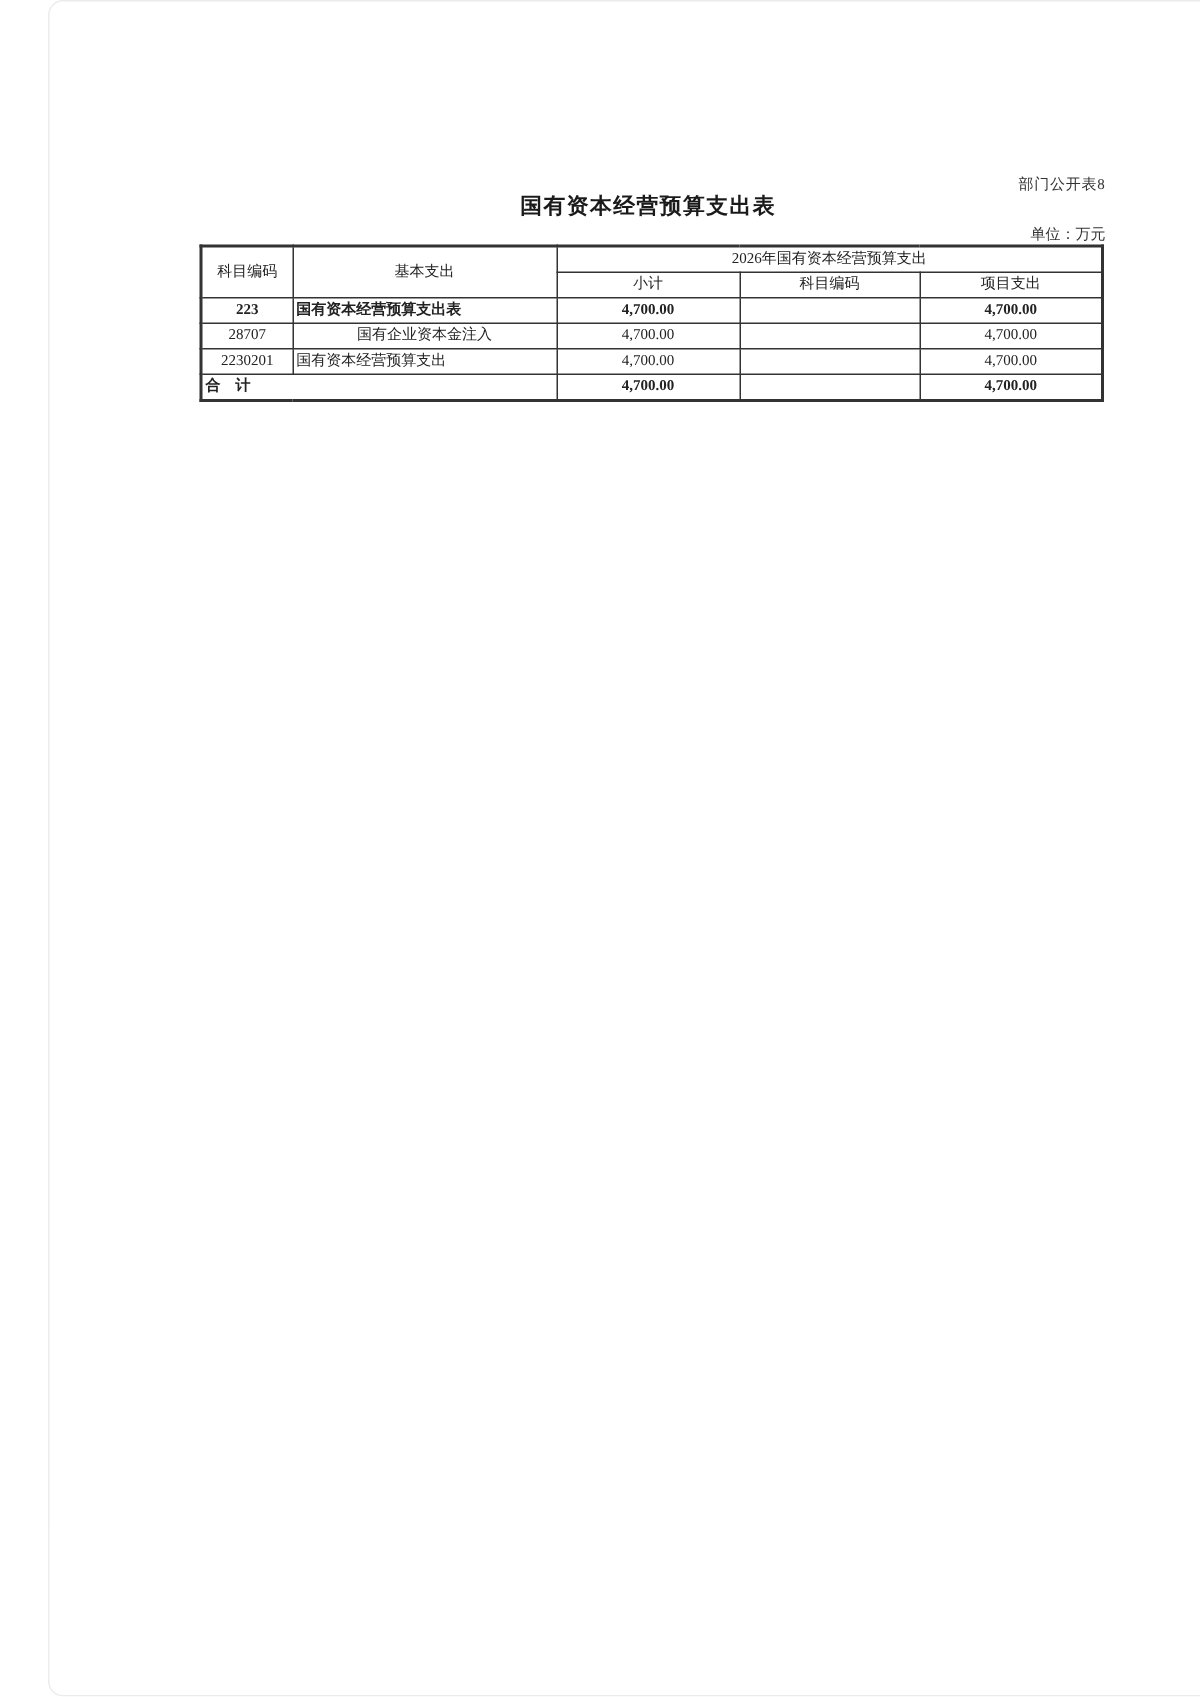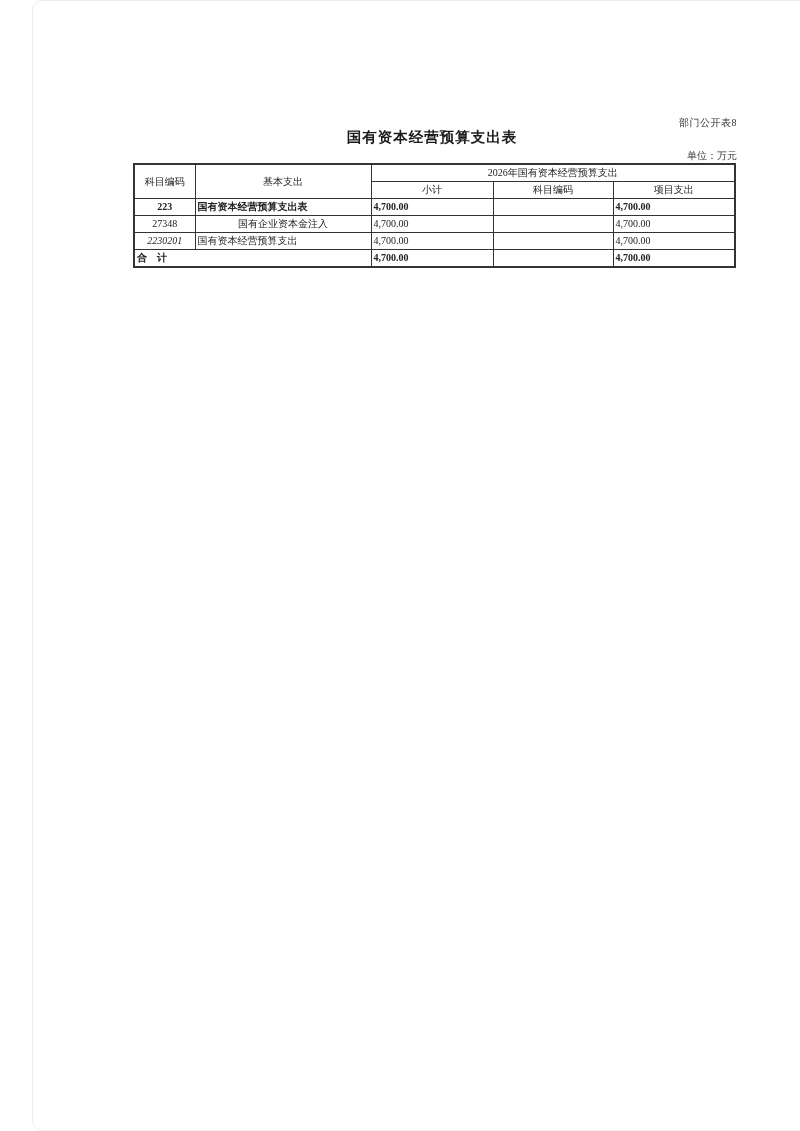--- a/index.html
+++ b/index.html
@@ -71,24 +71,24 @@
   }
   table.budget-table {
     border: 2px solid #333333;
   }
   table.budget-table thead th {
     text-align: center;
   }
   tr.row-bold td { font-weight: bold; }
   td.cell-code { text-align: center; }
   td.cell-name { text-align: left; }
-  td.num { text-align: left; padding-right: 5px; }
+  td.num { text-align: center; padding-right: 5px; }
   td.indent-code-1 { padding-left: 2px; }
   td.indent-code-2 { padding-left: 13px; }
-  td.indent-code-3 { padding-left: 24px; font-style: italic; }
+  td.indent-code-3 { padding-left: 24px; }
   td.indent-name-1 { padding-left: 2px; }
   td.indent-name-2 { padding-left: 12px; text-align: center; }
   td.indent-name-3 { padding-left: 22px; }
   td.total-label { text-align: left; font-weight: bold; }
   .page-number {
     position: absolute;
     top: 1049px;
     left: 0;
     width: 100%;
     text-align: center;
@@ -130,21 +130,21 @@
     </thead>
     <tbody>
       <tr class="row-bold">
         <td class="cell-code indent-code-1">223</td>
         <td class="cell-name indent-name-1">国有资本经营预算支出表</td>
         <td class="num">4,700.00</td>
         <td class="num"></td>
         <td class="num">4,700.00</td>
       </tr>
       <tr>
-        <td class="cell-code indent-code-2">27348</td>
+        <td class="cell-code indent-code-2">28707</td>
         <td class="cell-name indent-name-2">国有企业资本金注入</td>
         <td class="num">4,700.00</td>
         <td class="num"></td>
         <td class="num">4,700.00</td>
       </tr>
       <tr>
         <td class="cell-code indent-code-3">2230201</td>
         <td class="cell-name indent-name-3">国有资本经营预算支出</td>
         <td class="num">4,700.00</td>
         <td class="num"></td>

